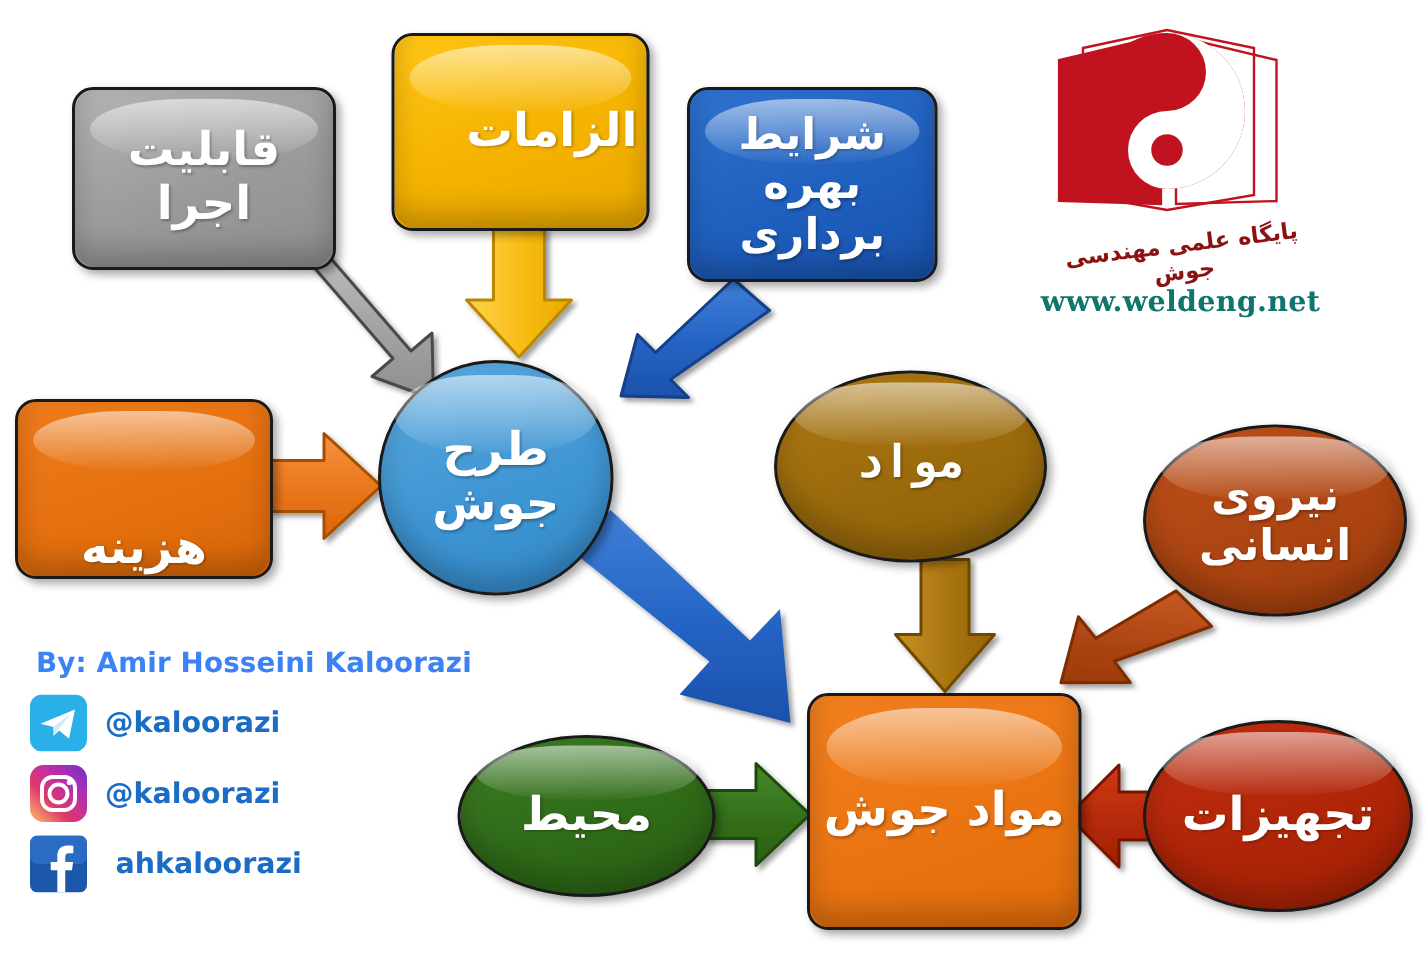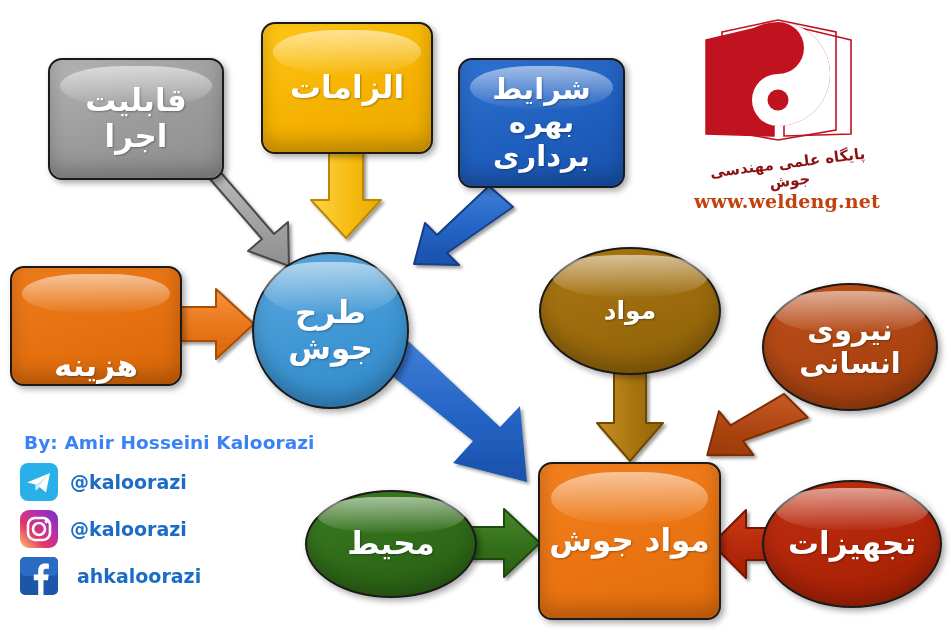--- a/index.html
+++ b/index.html
@@ -21,48 +21,48 @@
        border-radius:50%/60%;background:linear-gradient(180deg,
        rgba(255,255,255,.55),rgba(255,255,255,.03));z-index:2;pointer-events:none;}
   .node::after{content:"";position:absolute;inset:0;border-radius:inherit;
        box-shadow:inset 0 -10px 18px rgba(0,0,0,.22);z-index:1;pointer-events:none;}
   .box.shadow,.ellipse.shadow,.circle.shadow{filter:drop-shadow(3px 3px 3px rgba(0,0,0,.35));}
 
   
   #n-feasibility{left:48px;top:58px;width:176px;height:122px;font-size:31px;
       background:linear-gradient(160deg,#b4b4b4,#9a9a9a 55%,#8e8e8e);}
   #n-requirements{left:261px;top:22px;width:172px;height:132px;font-size:31px;
-      background:linear-gradient(160deg,#ffc615,#f5b200 55%,#eaa800);}
+      background:linear-gradient(160deg,#ffc615,#f5b200 55%,#eaa800);justify-content:flex-end;}
   #n-service{left:458px;top:58px;width:167px;height:130px;font-size:29px;
       background:linear-gradient(160deg,#2f72d0,#1f5fbe 55%,#1852ad);}
   #n-cost{left:10px;top:266px;width:172px;height:120px;font-size:31px;
       background:linear-gradient(160deg,#ef7c1c,#e4700f 55%,#d96708);align-items:flex-end;}
-  #n-design{left:252px;top:252px;width:157px;height:157px;font-size:31px;
+  #n-design{left:252px;top:240px;width:157px;height:157px;font-size:31px;
       background:linear-gradient(160deg,#5ba8dd,#3f96d4 55%,#3289c9);justify-content:center;}
-  #n-materials{left:539px;top:247px;width:182px;height:128px;font-size:25px;
-      background:linear-gradient(160deg,#ae7814,#9a6a0c 55%,#8d6108);}
+  #n-materials{left:516px;top:247px;width:182px;height:128px;font-size:30px;
+      background:linear-gradient(160deg,#ae7814,#9a6a0c 55%,#8d6108);font-family:Liberation Mono, monospace;}
   #n-manpower{left:762px;top:283px;width:176px;height:128px;font-size:29px;
       background:linear-gradient(160deg,#c0501b,#ad4512 55%,#a03d0c);}
   #n-environment{left:305px;top:490px;width:172px;height:108px;font-size:31px;
       background:linear-gradient(160deg,#3d7c24,#2f6b18 55%,#2a6014);}
   #n-equipment{left:762px;top:480px;width:180px;height:128px;font-size:31px;
       background:linear-gradient(160deg,#c22f12,#b02508 55%,#a32004);}
   #n-quality{left:538px;top:462px;width:183px;height:158px;font-size:31px;
       background:linear-gradient(160deg,#f2801f,#ea7412 55%,#e06c0a);}
 
   
   .arrows{position:absolute;inset:0;width:951px;height:641px;z-index:0;}
 
   
   #logo-block{position:absolute;left:676px;top:14px;width:268px;height:230px;}
   #logo-mark{position:absolute;left:20px;top:0;width:165px;height:140px;}
   #logo-tagline{position:absolute;left:12px;top:140px;width:200px;height:26px;}
   #logo-url{position:absolute;left:16px;top:176px;width:190px;text-align:center;
      font-family:"DejaVu Serif","Liberation Serif",serif;font-weight:bold;
-     font-size:19px;color:#c2410c;letter-spacing:.2px;}
+     font-size:19px;color:#0f766e;letter-spacing:.2px;}
   #logo-tg-row{position:absolute;left:28px;top:205px;display:flex;align-items:center;gap:9px;}
   #logo-tg-row .handle{font-size:19px;font-weight:bold;color:#1a6cc4;}
 
   
   #credits{position:absolute;left:20px;top:432px;width:330px;}
   #credit-author{font-size:18.5px;font-weight:bold;color:#3b82f6;margin:0 0 9px 4px;
       letter-spacing:.1px;}
   .credit-row{display:flex;align-items:center;gap:12px;margin-bottom:7px;height:40px;}
   .credit-row .handle{font-size:19px;font-weight:bold;color:#1a6cc4;text-align:center;}
   .credit-row .handle.fb{margin-left:7px;}

